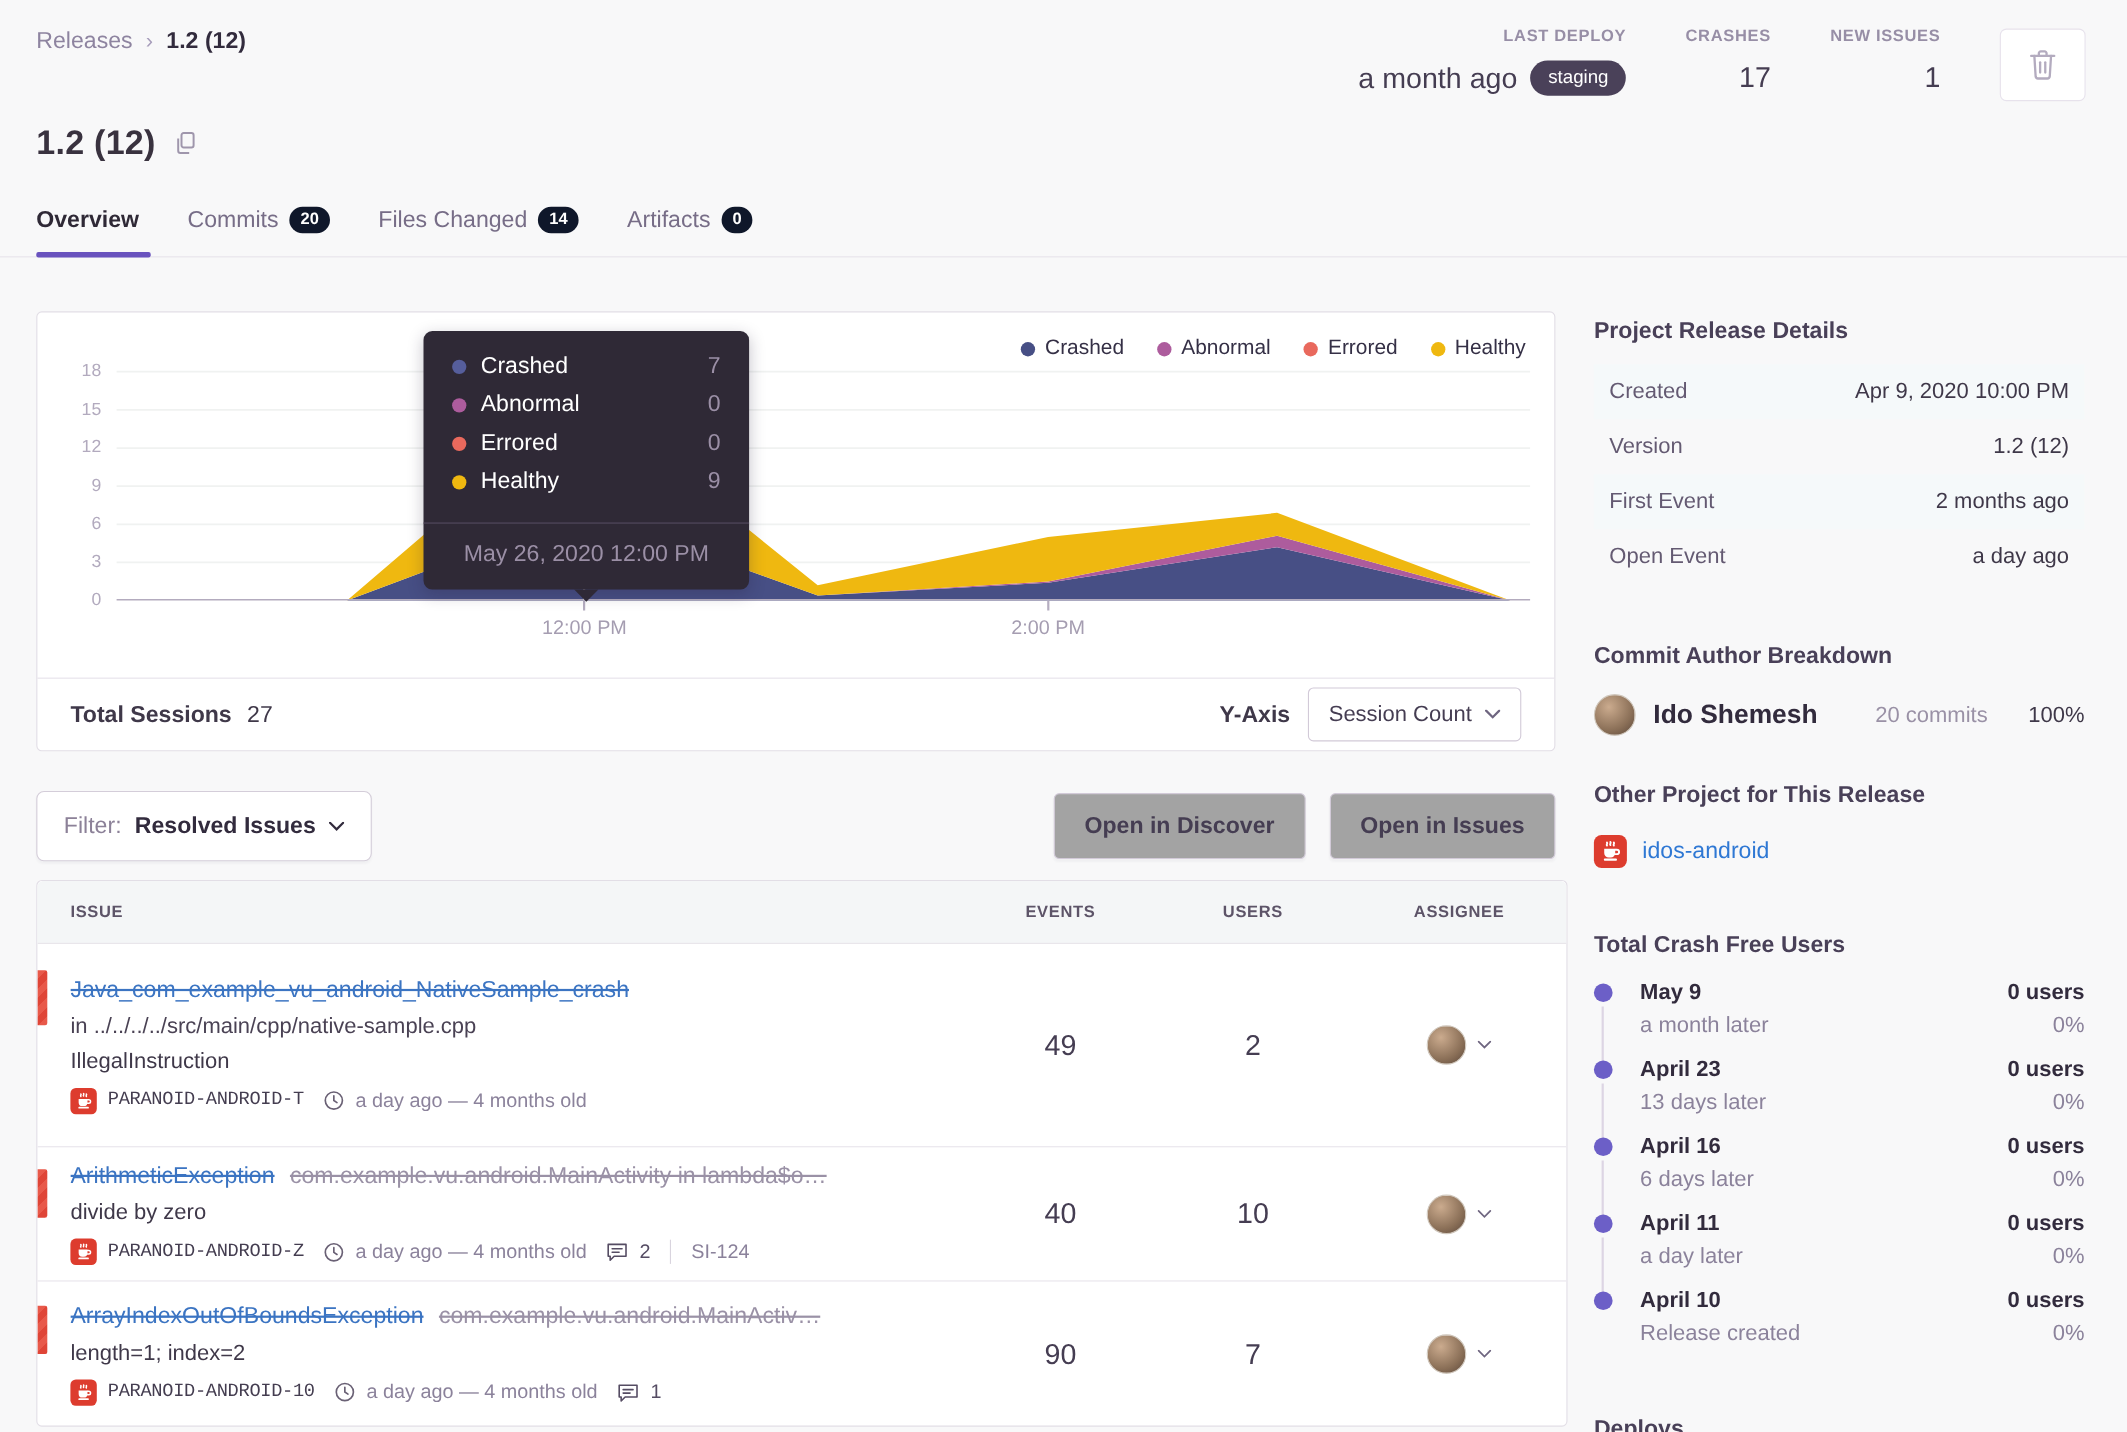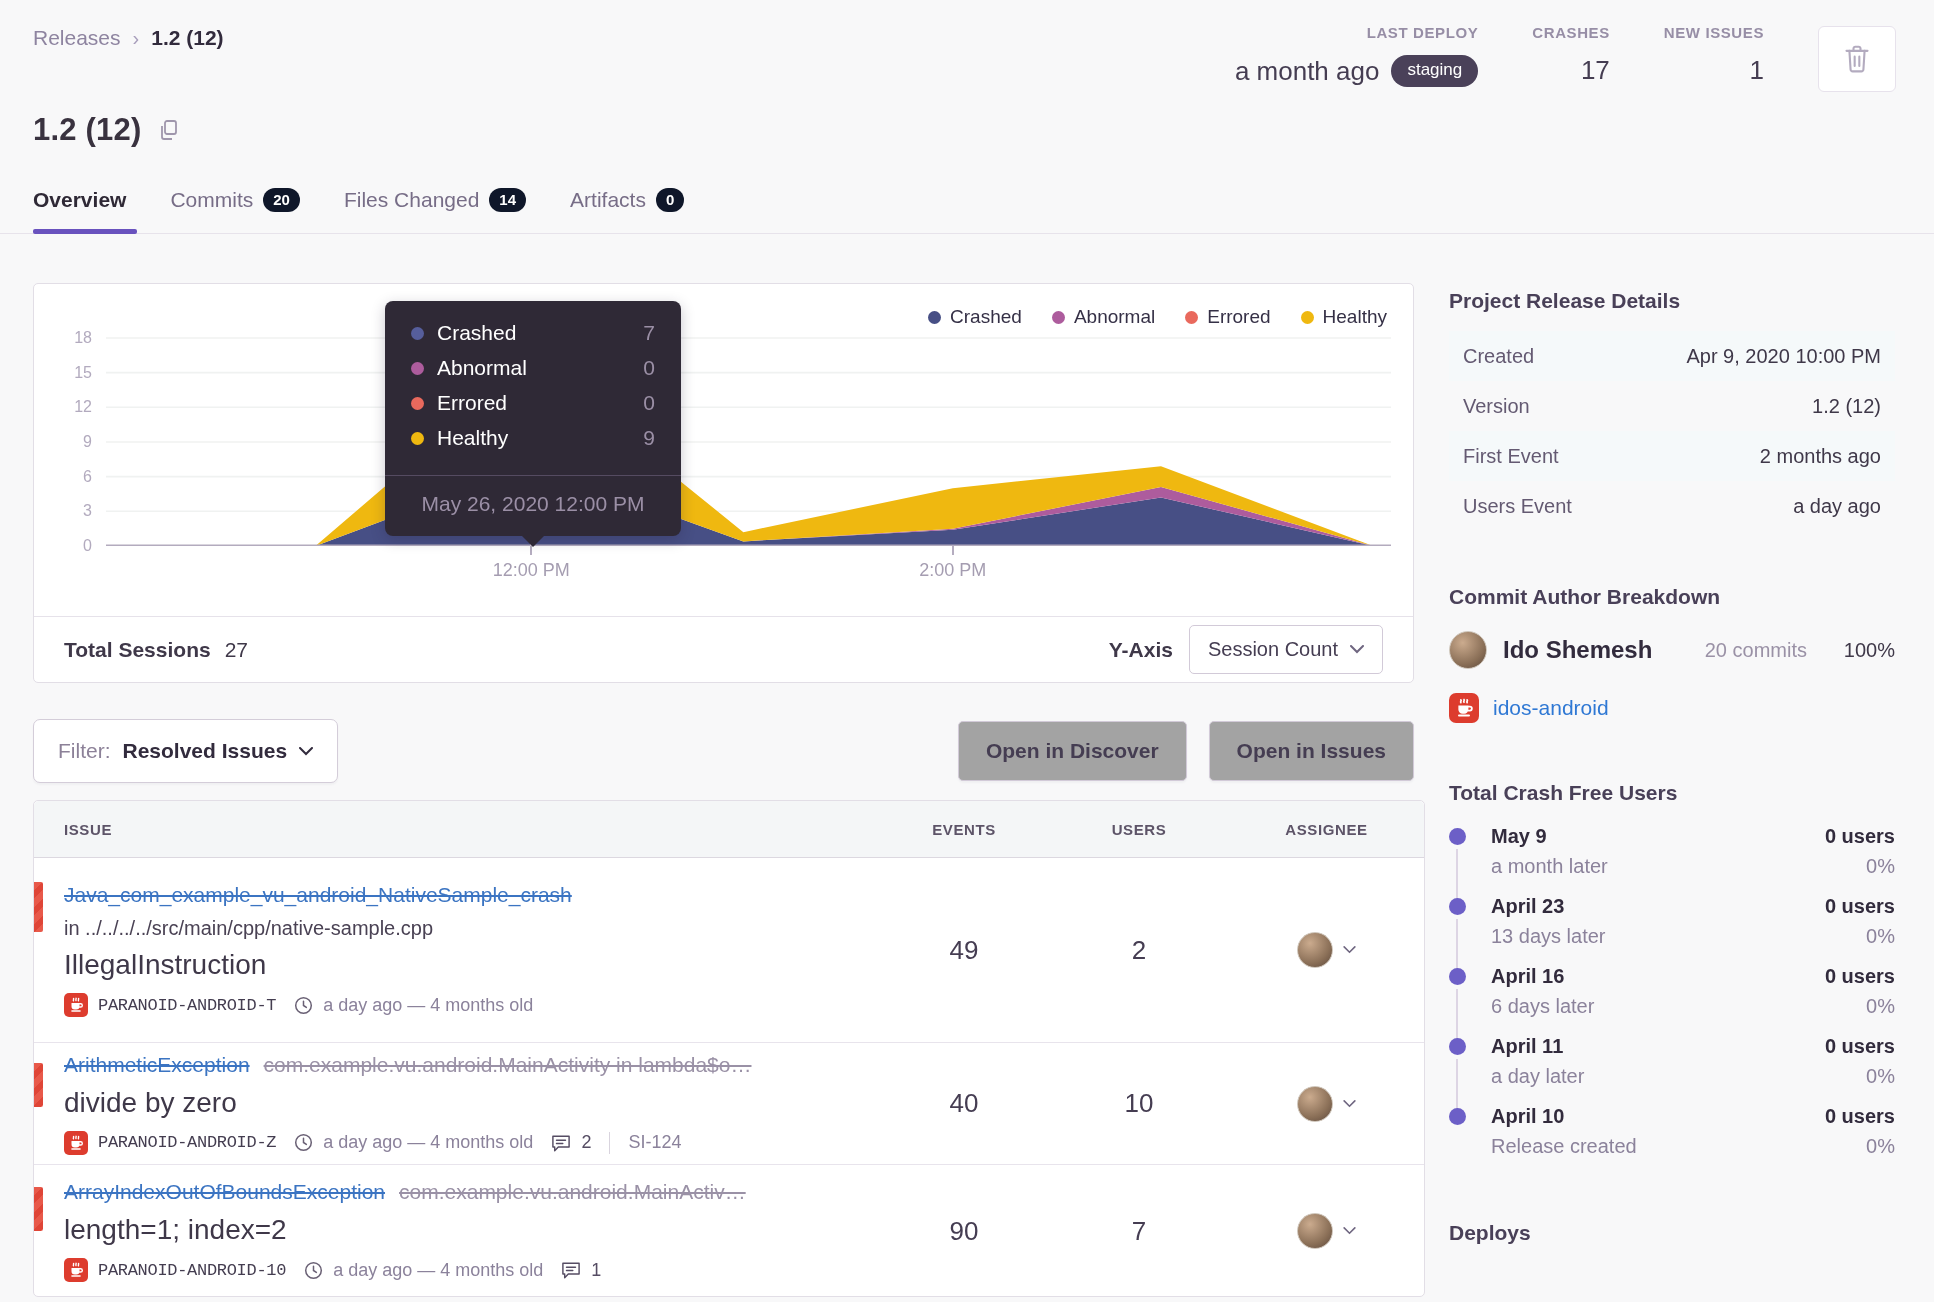--- a/index.html
+++ b/index.html
@@ -94,21 +94,21 @@
   .col-assignee { width:195px; text-align:center; }
   .issue-row { display:flex; align-items:center; border-bottom:1px solid #e8e4ec; position:relative; }
   .issue-row:last-child { border-bottom:none; }
   .red-bar { position:absolute; left:0; width:9px; border-radius:0 2px 2px 0;
     background:repeating-linear-gradient(135deg,#e8594a 0 6px,#df4537 6px 12px); }
   .issue-main { flex:1; padding:0 10px 0 30px; min-width:0; }
   .issue-title-line { font-size:21px; white-space:nowrap; overflow:hidden; margin-bottom:10px; }
   .issue-link { color:#3b74c2; text-decoration:line-through; cursor:pointer; }
   .issue-suffix { color:#9a91a6; text-decoration:line-through; margin-left:14px; }
   .issue-loc { font-size:20px; color:#4a4254; margin-bottom:9px; }
-  .issue-msg { font-size:28px; color:#3f3849; margin-bottom:12px; }
+  .issue-msg { font-size:20px; color:#3f3849; margin-bottom:12px; }
   .issue-meta { display:flex; align-items:center; gap:10px; font-size:18px; color:#8b829b; }
   .proj-name { font-size:17px; color:#443d50; margin-right:8px; letter-spacing:-.3px; }
   .meta-sep { width:1px; height:22px; background:#d9d4de; margin:0 8px; }
   .big-num { font-size:26px; color:#453d52; }
   .assignee-box { display:flex; align-items:center; justify-content:center; gap:10px; cursor:pointer; }
   .avatar { width:36px; height:36px; border-radius:50%;
     background:radial-gradient(circle at 35% 30%, #cbab8e, #8a6f57 62%, #5a463a); border:1px solid #cfc6bb; }
 
   
   .sidebar { position:absolute; left:1449px; top:283px; width:446px; }
@@ -454,33 +454,34 @@
     </div>
     <div class="detail-row">
       <span class="detail-label">Version</span>
       <span class="detail-value">1.2 (12)</span>
     </div>
     <div class="detail-row striped">
       <span class="detail-label">First Event</span>
       <span class="detail-value">2 months ago</span>
     </div>
     <div class="detail-row">
-      <span class="detail-label">Users Event</span>
+      <span class="detail-label">Open Event</span>
       <span class="detail-value">a day ago</span>
     </div>
   </div>
 
   <div class="side-heading" style="margin-top:54px">Commit Author Breakdown</div>
   <div class="author-row">
     <span class="avatar" style="width:38px;height:38px"></span>
     <span class="author-name">Ido Shemesh</span>
     <span class="author-commits">20 commits</span>
     <span class="author-pct">100%</span>
   </div>
 
+  <div class="side-heading" style="margin-top:42px">Other Project for This Release</div>
   <div class="project-link-row">
     <span class="java-icon" style="width:30px;height:30px;border-radius:7px">
       <svg width="20" height="20" viewBox="0 0 16 16" fill="none" stroke="#fff" stroke-width="1.4" stroke-linecap="round">
         <path d="M5.5 1.5c.8.8-.8 1.4 0 2.2M8 1.2c.8.8-.8 1.4 0 2.2M10.5 1.5c.8.8-.8 1.4 0 2.2"></path>
         <path d="M3.5 6h8v3.2A3.3 3.3 0 0 1 8.2 12.5h-1.4A3.3 3.3 0 0 1 3.5 9.2z" fill="#fff" stroke="none"></path>
         <path d="M11.5 6.8h1.2a1.6 1.6 0 0 1 0 3.2h-1.2" fill="none"></path>
         <path d="M4 14h8" stroke-width="1.6"></path>
       </svg>
     </span>
     <span class="project-link">idos-android</span>

